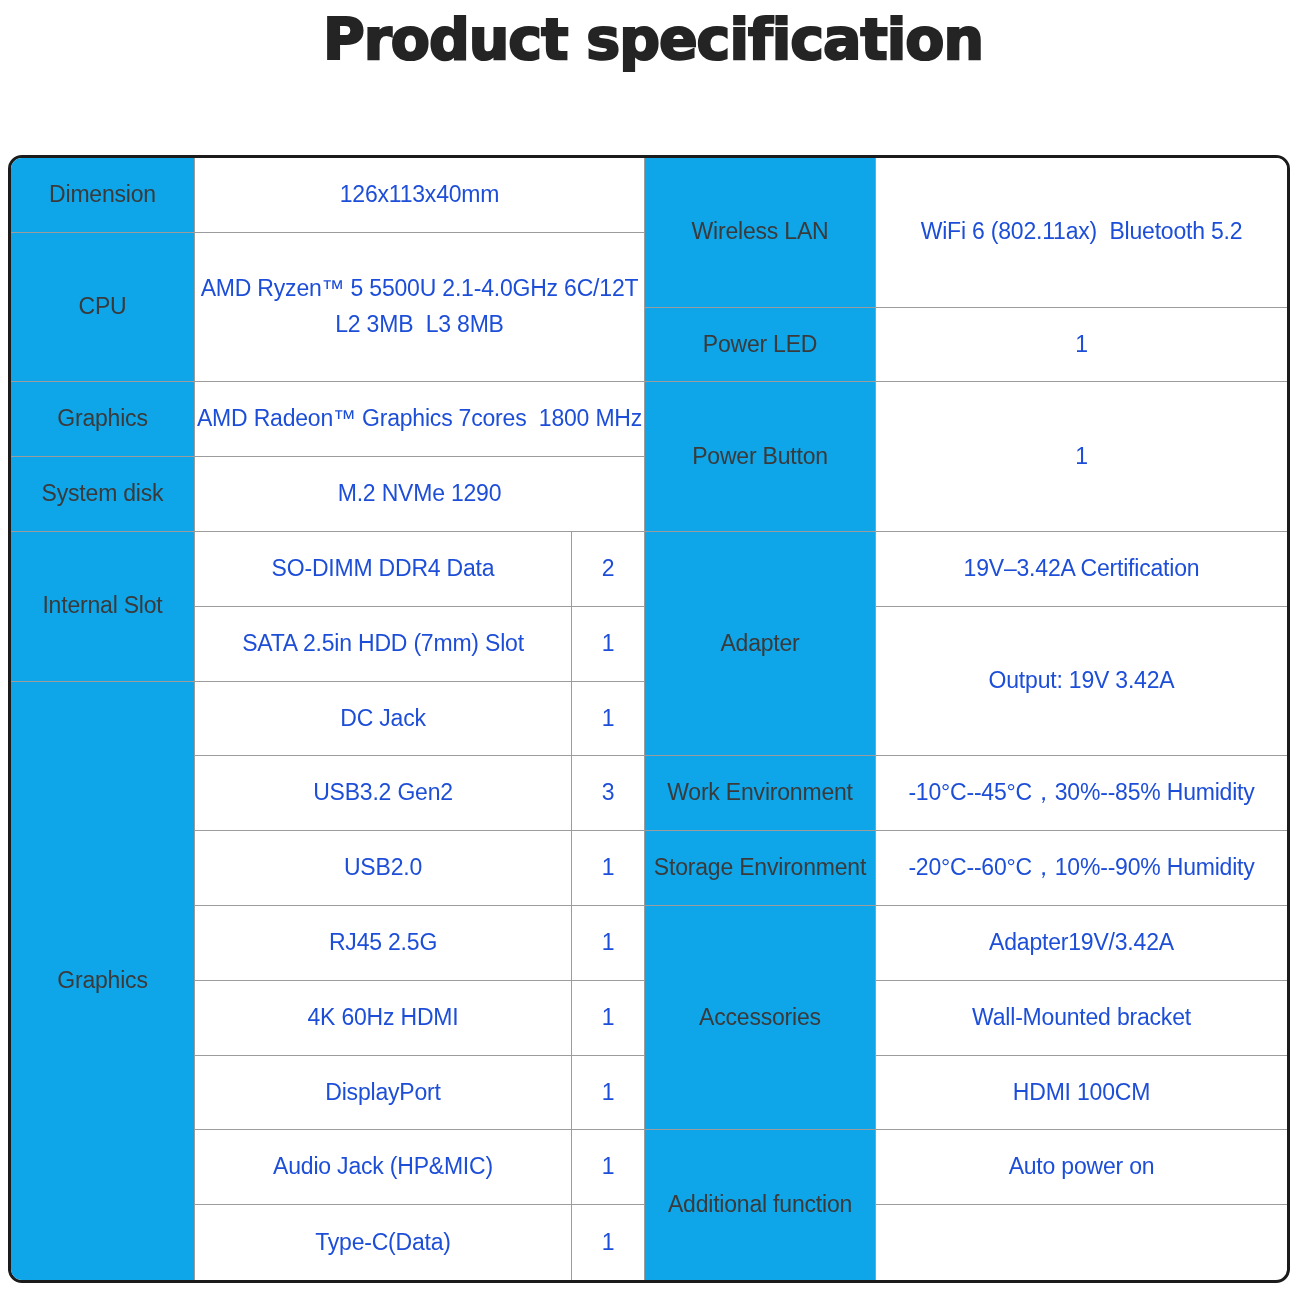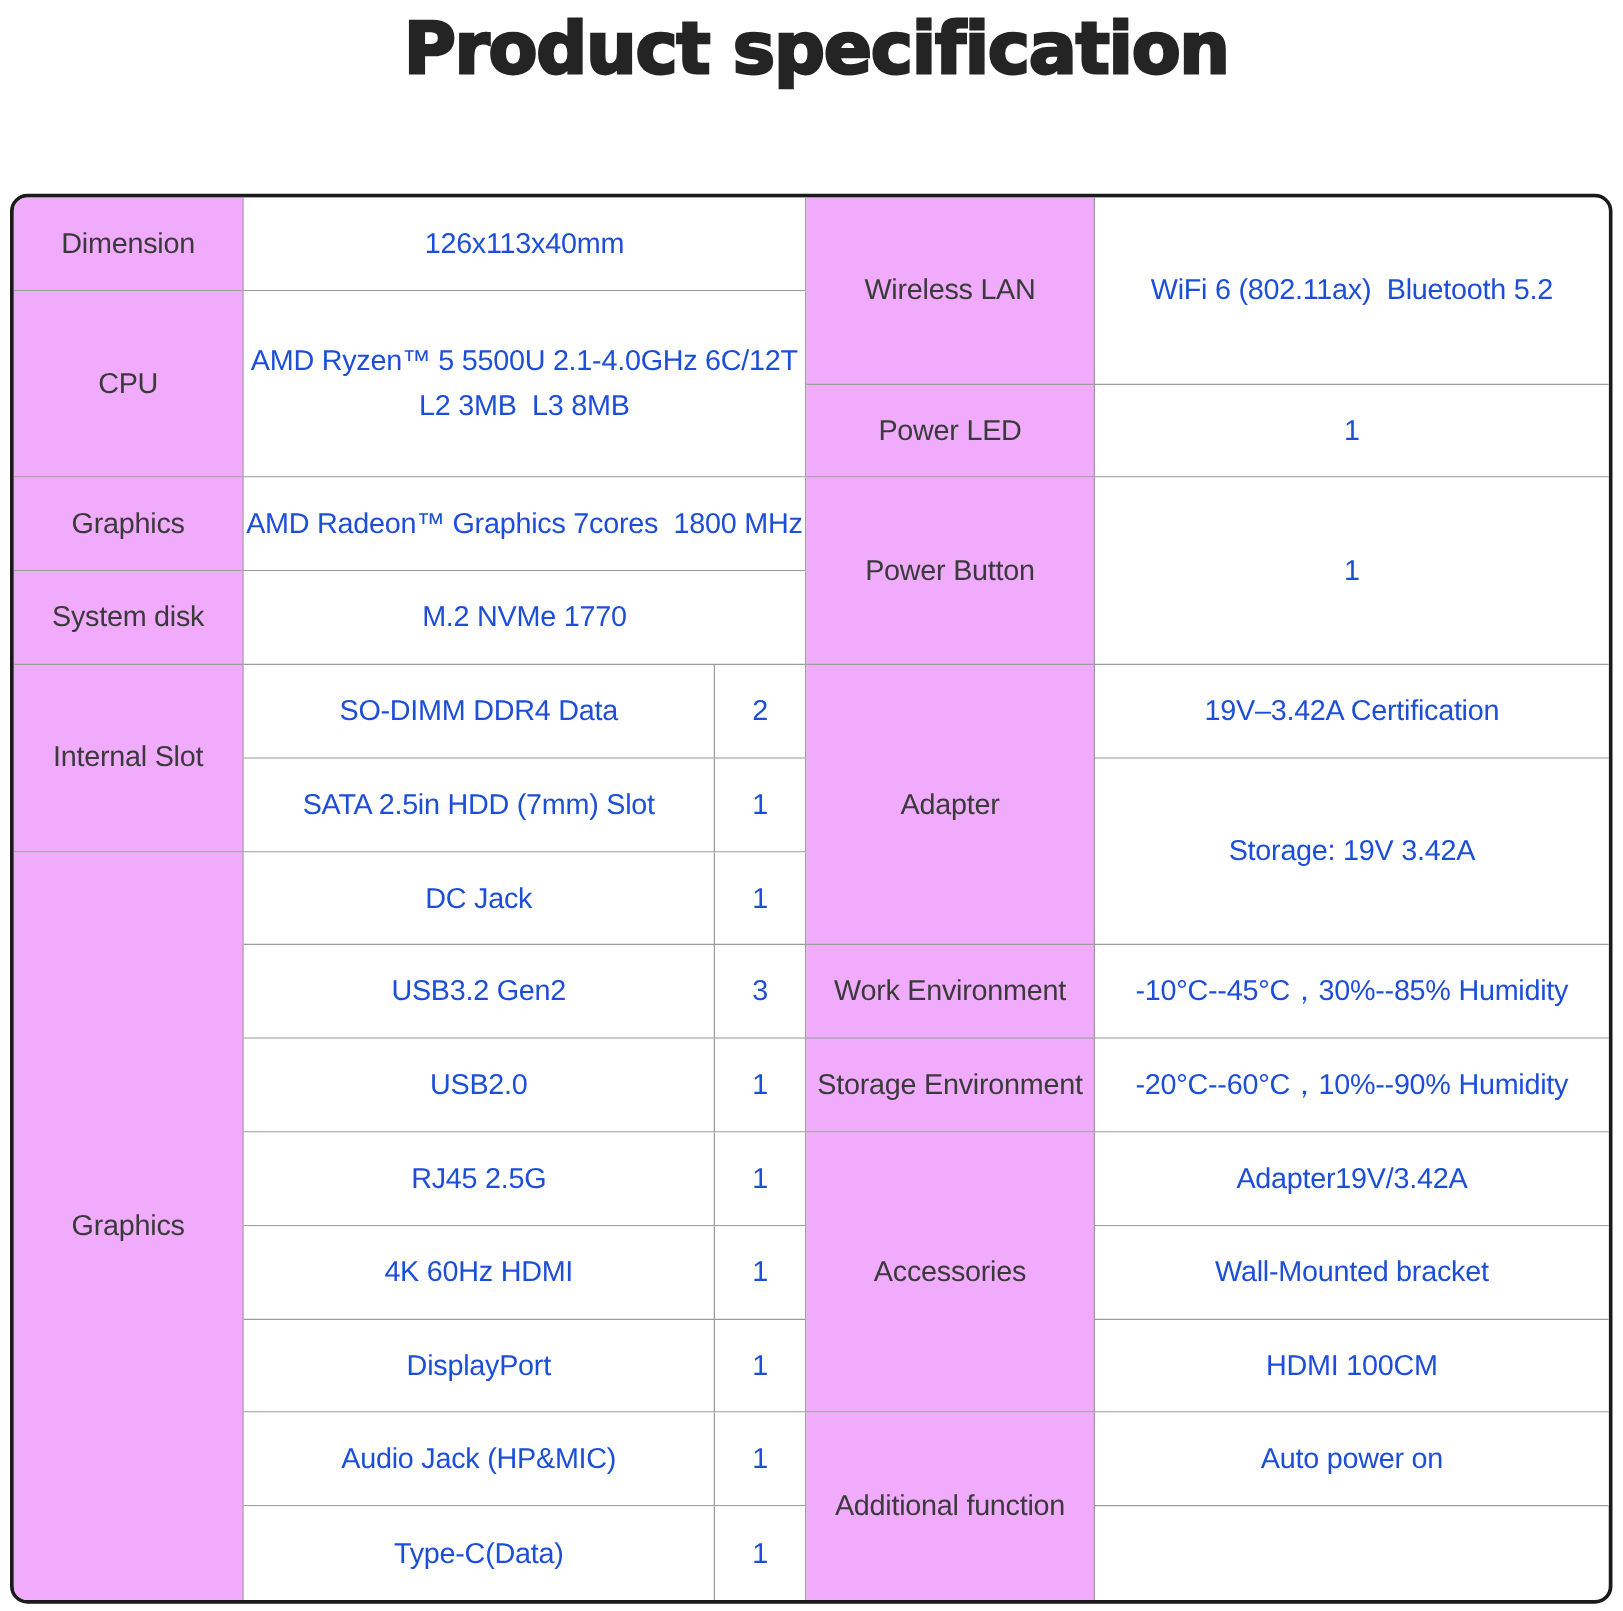--- a/index.html
+++ b/index.html
@@ -51,21 +51,21 @@
     border-bottom: 1.5px solid #9c9c9c;
     background: #ffffff;
     color: #1d4ed8;
     font-size: 23px;
     letter-spacing: -0.2px;
     line-height: 1.55;
     white-space: pre;
     overflow: visible;
     box-sizing: border-box;
   }
-  .cell.hd { background: #f0abfc; color: #3a3a3a; }
+  .cell.hd { background: #0ea5e9; color: #3a3a3a; }
   .cell.no-br { border-right: none; }
   .cell.no-bb { border-bottom: none; }
   .line { white-space: pre; }
 </style>
 </head>
 <body>
 
 <div class="page">
   <h1 class="title">Product specification</h1>
 
@@ -77,21 +77,21 @@
     <div class="cell hd" style="grid-area:2/1/4/2">CPU</div>
     <div class="cell" style="grid-area:2/2/4/4">
       <div class="line">AMD Ryzen™ 5 5500U 2.1-4.0GHz 6C/12T</div>
       <div class="line">L2 3MB  L3 8MB</div>
     </div>
 
     <div class="cell hd" style="grid-area:4/1/5/2">Graphics</div>
     <div class="cell" style="grid-area:4/2/5/4">AMD Radeon™ Graphics 7cores  1800 MHz</div>
 
     <div class="cell hd" style="grid-area:5/1/6/2">System disk</div>
-    <div class="cell" style="grid-area:5/2/6/4">M.2 NVMe 1770</div>
+    <div class="cell" style="grid-area:5/2/6/4">M.2 NVMe 1290</div>
 
     <div class="cell hd" style="grid-area:6/1/8/2">Internal Slot</div>
     <div class="cell" style="grid-area:6/2/7/3">SO-DIMM DDR4 Data</div>
     <div class="cell" style="grid-area:6/3/7/4">2</div>
     <div class="cell" style="grid-area:7/2/8/3">SATA 2.5in HDD (7mm) Slot</div>
     <div class="cell" style="grid-area:7/3/8/4">1</div>
 
     <div class="cell hd no-bb" style="grid-area:8/1/16/2">Graphics</div>
     <div class="cell" style="grid-area:8/2/9/3">DC Jack</div>
     <div class="cell" style="grid-area:8/3/9/4">1</div>
@@ -115,21 +115,21 @@
 
     <div class="cell hd" style="grid-area:3/4/4/5">Power LED</div>
     <div class="cell no-br" style="grid-area:3/5/4/6">1</div>
 
     <div class="cell hd" style="grid-area:4/4/6/5">Power Button</div>
     <div class="cell no-br" style="grid-area:4/5/6/6">1</div>
 
     <div class="cell hd" style="grid-area:6/4/9/5">Adapter</div>
     <div class="cell no-br" style="grid-area:6/5/7/6">19V–3.42A Certification</div>
     <div class="cell no-br" style="grid-area:7/5/9/6">
-      <div class="line">Storage: 19V 3.42A</div>
+      <div class="line">Output: 19V 3.42A</div>
     </div>
 
     <div class="cell hd" style="grid-area:9/4/10/5">Work Environment</div>
     <div class="cell no-br" style="grid-area:9/5/10/6">-10°C--45°C，30%--85% Humidity</div>
 
     <div class="cell hd" style="grid-area:10/4/11/5">Storage Environment</div>
     <div class="cell no-br" style="grid-area:10/5/11/6">-20°C--60°C，10%--90% Humidity</div>
 
     <div class="cell hd" style="grid-area:11/4/14/5">Accessories</div>
     <div class="cell no-br" style="grid-area:11/5/12/6">Adapter19V/3.42A</div>

